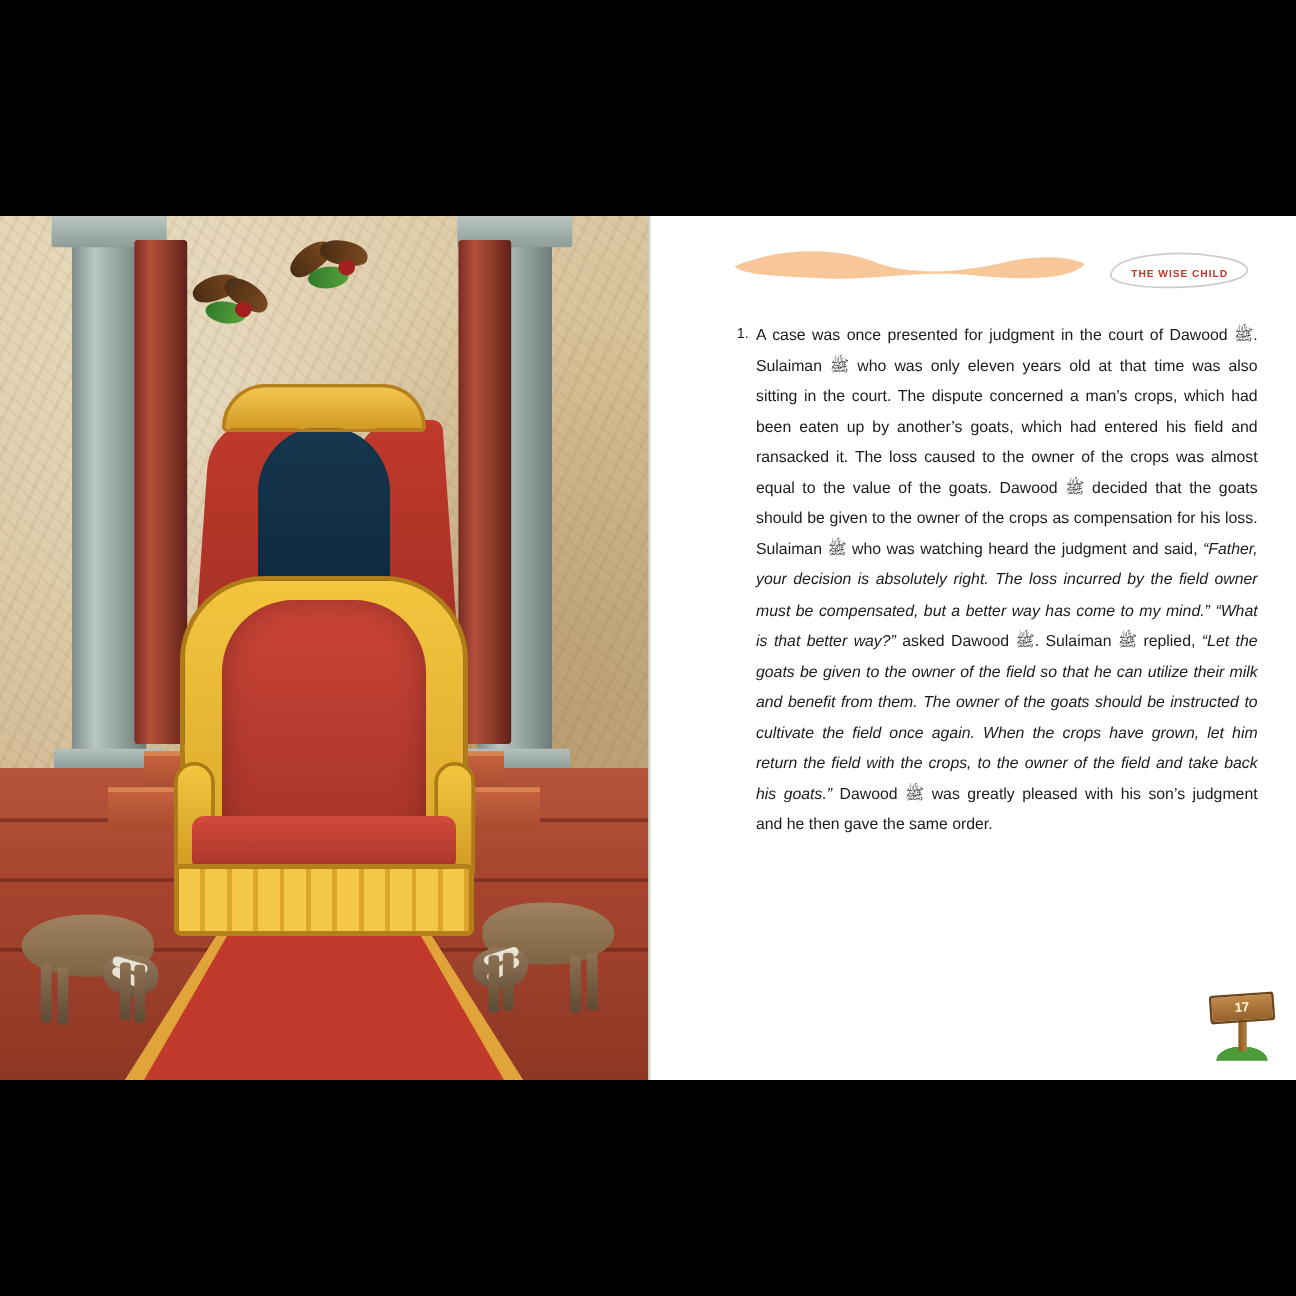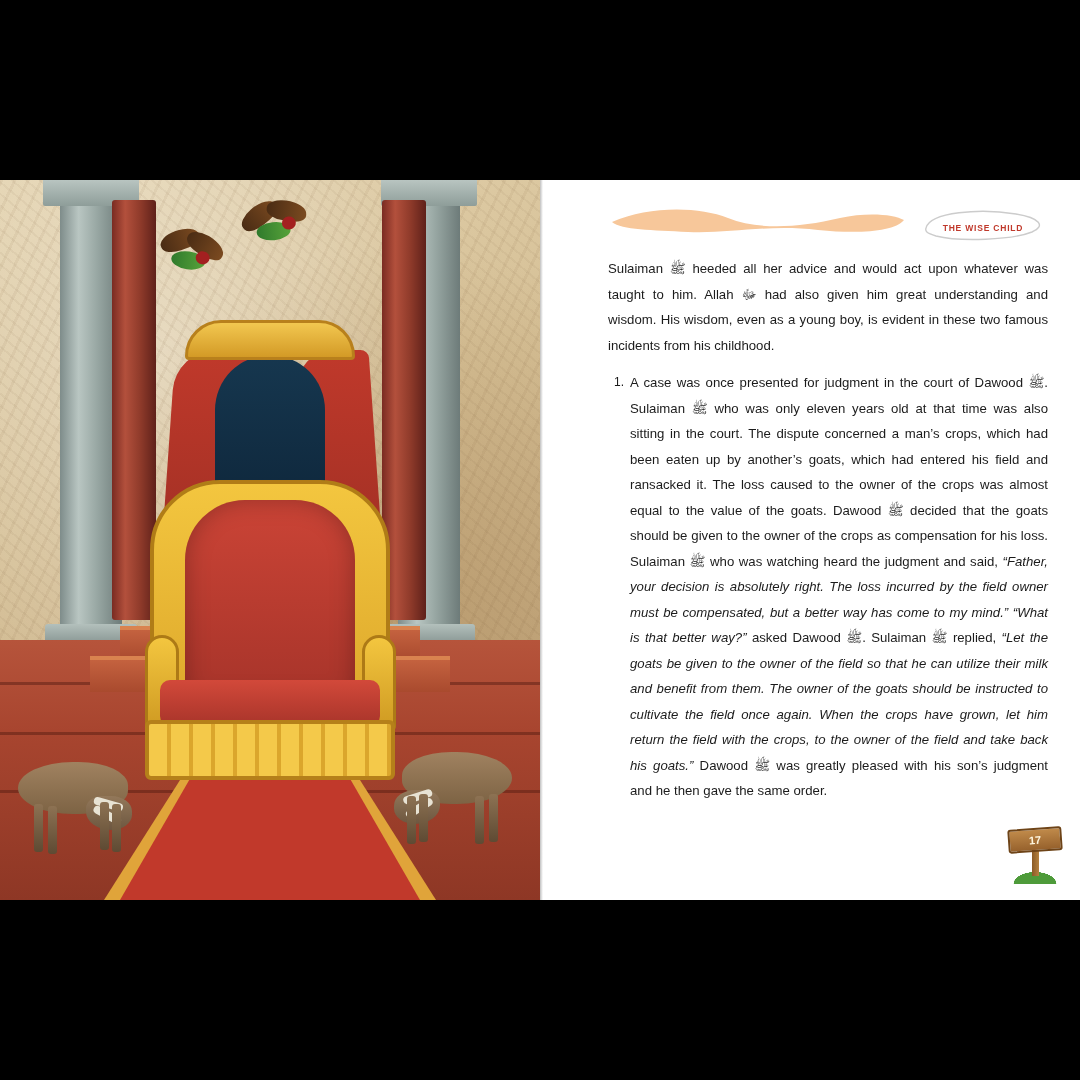--- a/index.html
+++ b/index.html
@@ -353,21 +353,20 @@
       </svg>
 
       <div class="chapter-tag">
         <svg viewBox="0 0 126 34" width="126" height="34">
           <path d="M6 20 C10 4, 60 0, 96 6 C120 10, 126 18, 112 24 C92 32, 40 34, 16 28 C6 25, 5 23, 6 20 Z" fill="none" stroke="#cccccc" stroke-width="1.4"></path>
         </svg>
         <div class="label">THE WISE CHILD</div>
       </div>
 
       <div class="body-text">
-        <p>Sulaiman ﷺ heeded all her advice and would act upon whatever was taught to him. Allah ﷻ had also given him great understanding and wisdom. His wisdom, even as a young boy, is evident in these two famous incidents from his childhood.</p>
         <div class="numbered">
           <div class="num">1.</div>
           <div class="np">
             <span>A case was once presented for judgment in the court of Dawood ﷺ. Sulaiman ﷺ who was only eleven years old at that time was also sitting in the court. The dispute concerned a man’s crops, which had been eaten up by another’s goats, which had entered his field and ransacked it. The loss caused to the owner of the crops was almost equal to the value of the goats. Dawood ﷺ decided that the goats should be given to the owner of the crops as compensation for his loss. Sulaiman ﷺ who was watching heard the judgment and said, </span><i>“Father, your decision is absolutely right. The loss incurred by the field owner must be compensated, but a better way has come to my mind.” “What is that better way?”</i><span> asked Dawood ﷺ. Sulaiman ﷺ replied, </span><i>“Let the goats be given to the owner of the field so that he can utilize their milk and benefit from them. The owner of the goats should be instructed to cultivate the field once again. When the crops have grown, let him return the field with the crops, to the owner of the field and take back his goats.”</i><span> Dawood ﷺ was greatly pleased with his son’s judgment and he then gave the same order.</span>
           </div>
         </div>
       </div>
 
       <div class="signpost">
         <div class="grass"></div>

